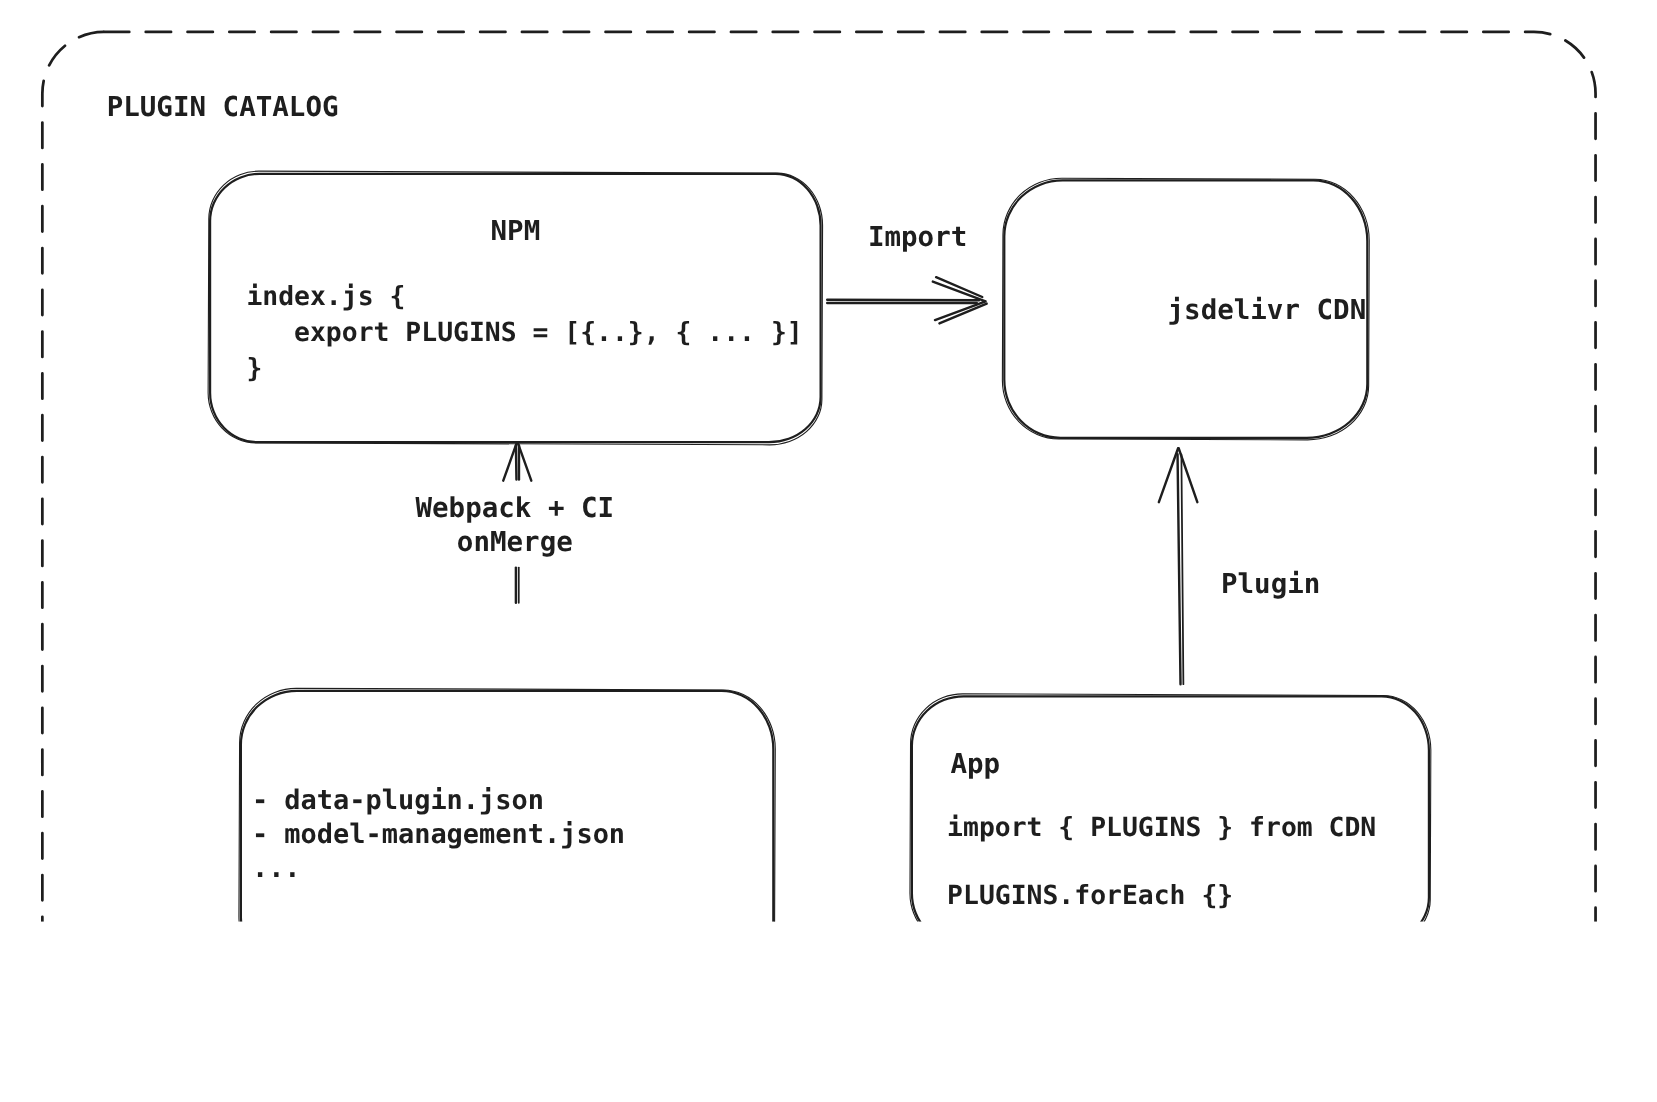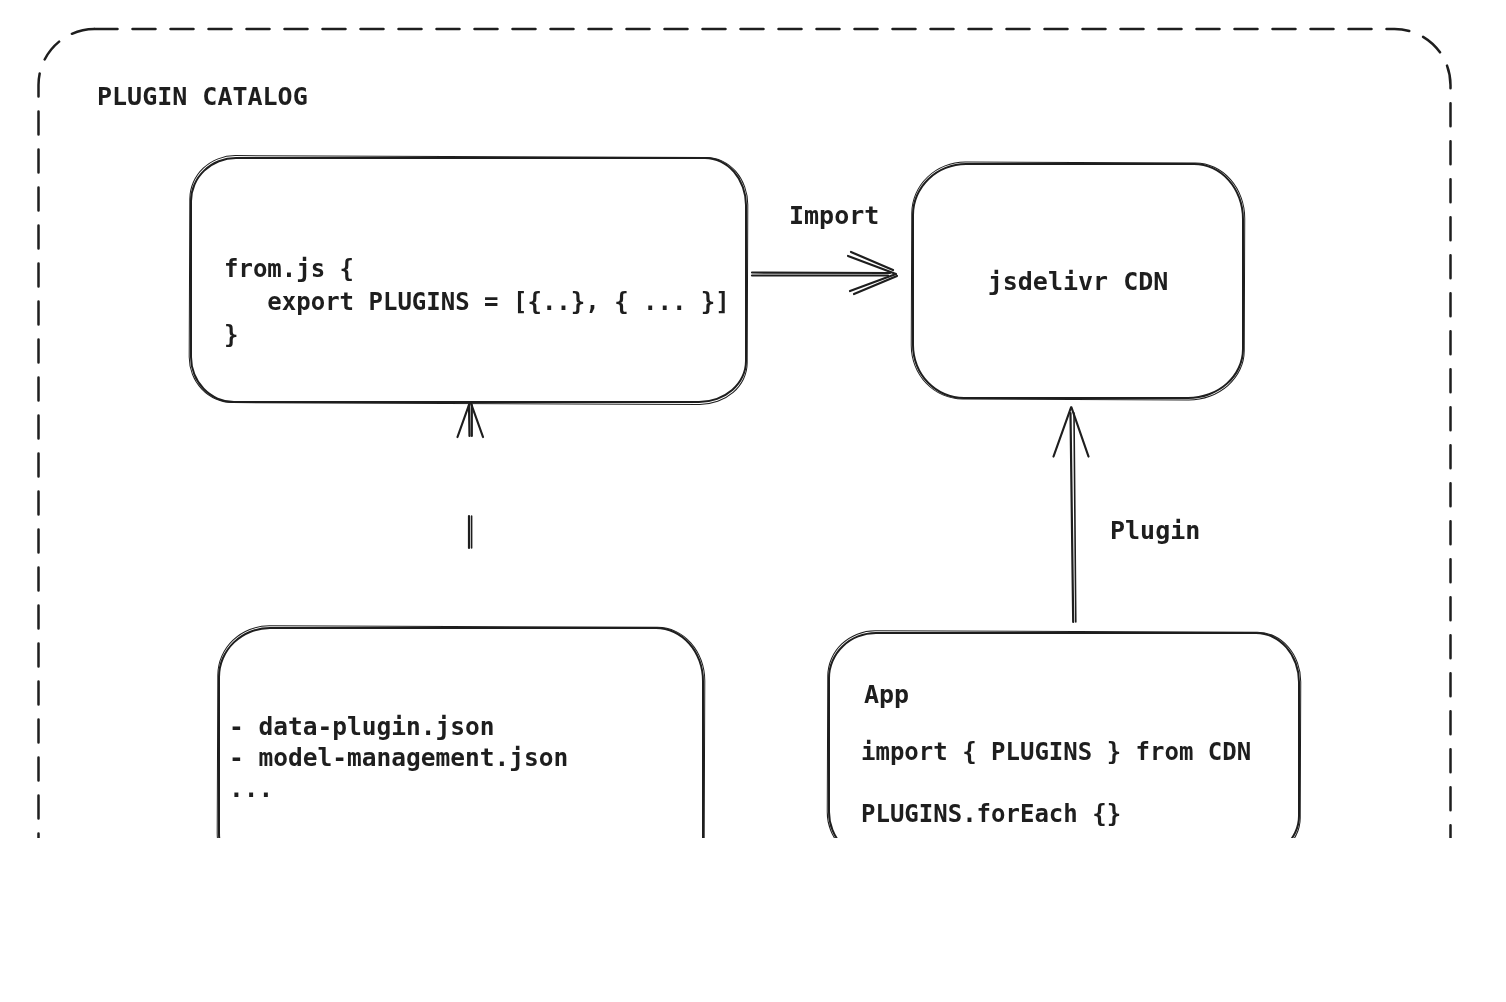--- a/index.html
+++ b/index.html
@@ -15,21 +15,21 @@
     border:2px solid #1e1e1e;
   }
   
   .box::before {
     content:""; position:absolute; inset:-3px;
     border:1.5px solid #1e1e1e; border-radius:inherit;
     transform:rotate(0.22deg); pointer-events:none;
   }
   .box-npm  { left:190px; top:157px; width:553px; height:242px; border-radius:46px 42px 48px 44px / 44px 48px 42px 46px; }
   .box-cdn  { left:912px; top:163px; width:328px; height:232px; border-radius:54px 50px 56px 52px / 52px 56px 50px 54px;
-              display:flex; align-items:center; justify-content:center; }
+              display:flex; align-items:center; justify-content:flex-end; }
   .box-repo { left:218px; top:627px; width:482px; height:254px; border-radius:52px 48px 54px 50px / 50px 54px 48px 52px; }
   .box-app  { left:828px; top:632px; width:468px; height:224px; border-radius:48px 44px 50px 46px / 46px 50px 44px 48px; }
   .npm-title { position:absolute; left:0; right:0; top:36px; text-align:center; font-size:25px; }
   .code { position:absolute; margin:0; font:inherit; font-size:24px; line-height:33px; white-space:pre; }
   .npm-code { left:32px; top:94px; }
   .repo-code { left:9px; top:82px; line-height:31px; font-size:24.5px; }
   .cdn-label { font-size:25px; }
   .app-title { position:absolute; left:34px; top:46px; font-size:25px; }
   .app-line1 { position:absolute; left:31px; top:104px; font-size:24px; }
   .app-line2 { position:absolute; left:31px; top:166px; font-size:24px; }
@@ -69,30 +69,33 @@
       <path d="M1071 407.5 L1053.5 456.5"></path>
       <path d="M1071.5 407.5 L1088.5 456.5"></path>
       <path d="M1070.5 413 L1073.2 622"></path>
       <path d="M1074 413 L1075.8 622" stroke-width="1.6"></path>
     </g>
   </svg>
 
   <div class="label diagram-title">PLUGIN CATALOG</div>
 
   <div class="box box-npm">
-    <pre class="code npm-code">from.js {
+    <div class="npm-title">NPM</div>
+    <pre class="code npm-code">index.js {
    export PLUGINS = [{..}, { ... }]
 }</pre>
   </div>
 
   <div class="box box-cdn">
     <div class="cdn-label">jsdelivr CDN</div>
   </div>
 
   <div class="label cache-label">Import</div>
+  <div class="label build-label">Webpack + CI
+onMerge</div>
   <div class="label import-label">Plugin</div>
 
   <div class="box box-app">
     <div class="app-title">App</div>
     <div class="app-line1">import { PLUGINS } from CDN</div>
     <div class="app-line2">PLUGINS.forEach {}</div>
   </div>
 
   <div class="box box-repo">
     <pre class="code repo-code">- data-plugin.json

